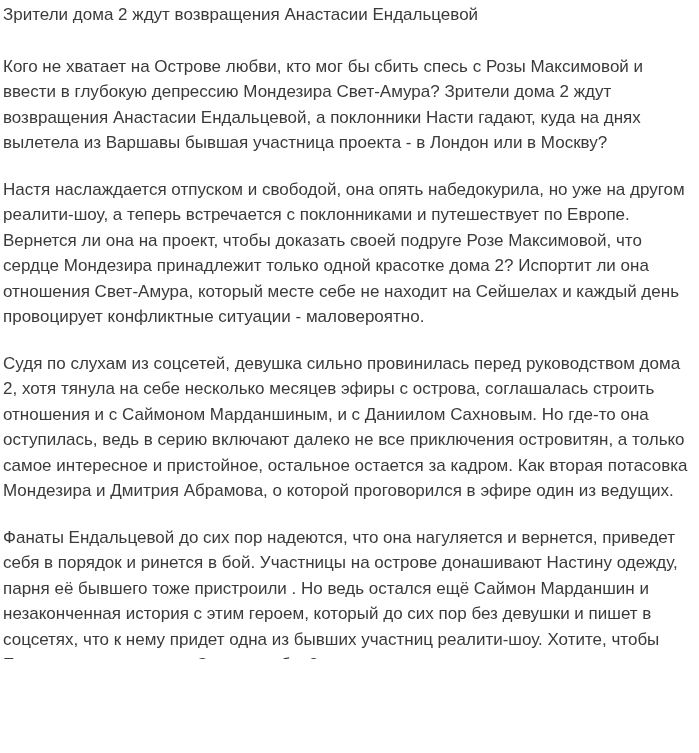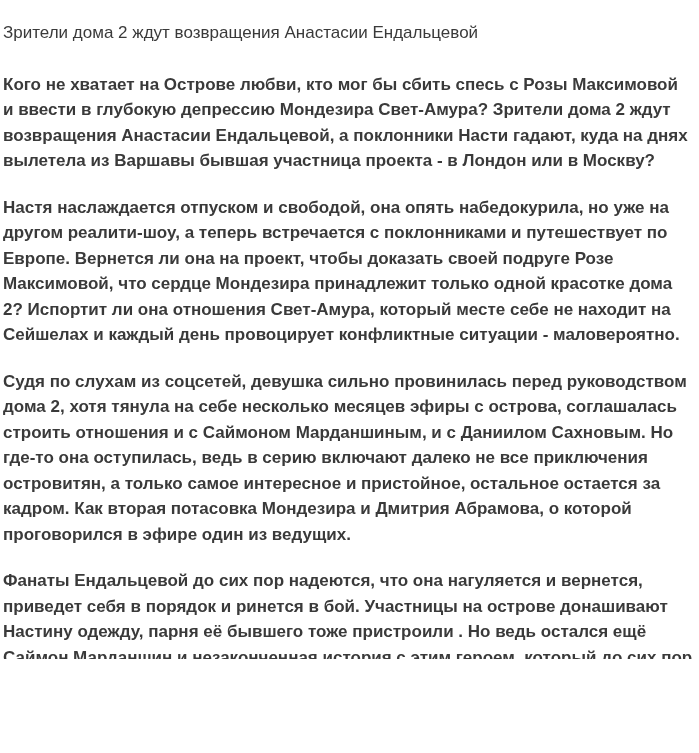--- a/index.html
+++ b/index.html
@@ -4,39 +4,38 @@
   <style>
     html, body {
       margin: 0;
       padding: 0;
       background: #ffffff;
     }
     .page {
       width: 699px;
       height: 659px;
       box-sizing: border-box;
-      padding: 20px 6px 0 3px;
+      padding: 2px 6px 0 3px;
       background: #ffffff;
       overflow: hidden;
       font-family: "Liberation Sans", "DejaVu Sans", sans-serif;
       color: #3a3a3a;
       font-size: 17px;
       font-weight: 500;
       line-height: 25.5px;
       -webkit-font-smoothing: antialiased;
     }
     .article-title {
       font-size: 17px;
       font-weight: 500;
       line-height: 25.5px;
       margin: 0 0 26px 0;
     }
     .article-paragraph {
       margin: 0 0 21px 0;
-      font-weight: bold;
     }
     .article-byline {
       margin: 19px 0 0 0;
     }
   </style>
 </head>
 <body>
 
 <div class="page">
   <h1 class="article-title">Зрители дома 2 ждут возвращения Анастасии Ендальцевой</h1>

